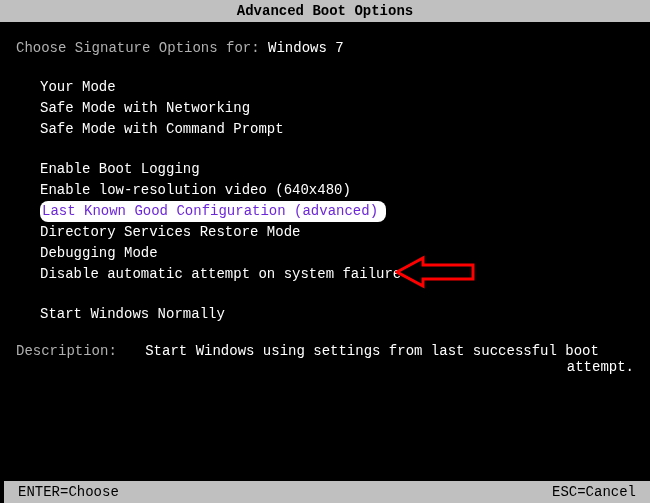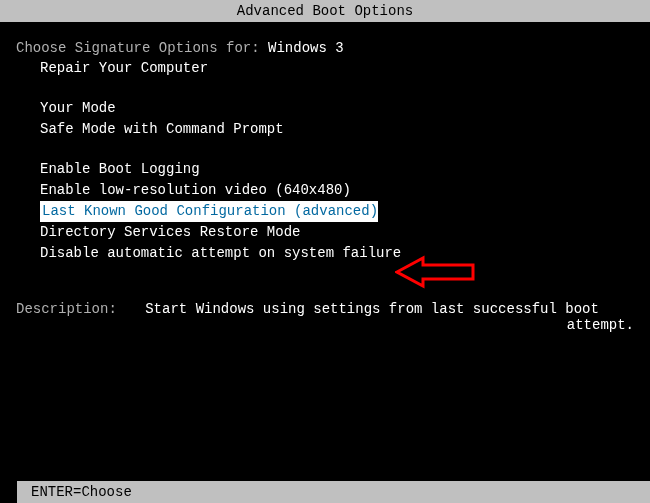--- a/index.html
+++ b/index.html
@@ -11,21 +11,21 @@
       font-size: 14px;
       color: #b0b0b0;
       overflow: hidden;
       position: relative;
     }
     .title-bar {
       background: #c0c0c0;
       color: #000000;
       text-align: center;
       padding: 3px 0;
-      font-weight: normal;
+      font-weight: bold;
       height: 22px;
       line-height: 16px;
     }
     .content {
       padding: 18px 16px 0 16px;
     }
     .prompt-line {
       margin-bottom: 2px;
     }
     .prompt-white {
@@ -42,23 +42,24 @@
       padding: 1px 4px 1px 0;
       white-space: nowrap;
       display: inline-block;
     }
     .menu-row {
       line-height: 19px;
       position: relative;
     }
     .menu-item.selected {
       background: #ffffff;
-      color: #0369a1;
+      color: #6d28d9;
       padding-left: 2px;
-      padding-right: 0;
+      padding-right: 8px;
+      border-radius: 8px;
     }
     .gap {
       height: 19px;
     }
     .description-block {
       padding: 18px 16px 0 16px;
     }
     .desc-label {
       color: #b0b0b0;
     }
@@ -67,21 +68,21 @@
       margin-left: 20px;
     }
     .desc-line2 {
       padding-left: 108px;
       color: #ffffff;
       text-align: right;
     }
     .footer-bar {
       position: absolute;
       bottom: 0;
-      left: 17px;
+      left: 4px;
       right: 0;
       background: #c0c0c0;
       color: #000000;
       height: 22px;
       line-height: 20px;
       padding: 1px 14px;
       display: flex;
       justify-content: space-between;
     }
     .arrow-overlay {
@@ -93,44 +94,47 @@
   </style>
 </head>
 <body>
 
 <div class="title-bar">
   <span>Advanced Boot Options</span>
 </div>
 
 <div class="content">
   <div class="prompt-line">
-    <span>Choose Signature Options for: </span><span class="prompt-white">Windows 3</span>
+    <span>Choose Signature Options for: </span><span class="prompt-white">Windows 7</span>
   </div>
 
   <div class="menu" id="menu-container">
-      <div class="menu-row"><span class="menu-item">Repair Your Computer</span></div>
       <div class="gap"></div>
       <div class="menu-row"><span class="menu-item">Your Mode</span></div>
+      <div class="menu-row"><span class="menu-item">Safe Mode with Networking</span></div>
       <div class="menu-row"><span class="menu-item">Safe Mode with Command Prompt</span></div>
       <div class="gap"></div>
       <div class="menu-row"><span class="menu-item">Enable Boot Logging</span></div>
       <div class="menu-row"><span class="menu-item">Enable low-resolution video (640x480)</span></div>
       <div class="menu-row"><span class="menu-item selected">Last Known Good Configuration (advanced)</span></div>
       <div class="menu-row"><span class="menu-item">Directory Services Restore Mode</span></div>
+      <div class="menu-row"><span class="menu-item">Debugging Mode</span></div>
       <div class="menu-row"><span class="menu-item">Disable automatic attempt on system failure</span></div>
       <div class="gap"></div>
+      <div class="menu-row"><span class="menu-item">Start Windows Normally</span></div>
     </div>
 </div>
 
 <div class="description-block">
   <div>
     <span class="desc-label">Description: </span><span class="desc-text">Start Windows using settings from last successful boot</span>
   </div>
   <div class="desc-line2">attempt.</div>
 </div>
 
 <div class="footer-bar">
   <span>ENTER=Choose</span>
+  <span>ESC=Cancel</span>
 </div>
 
 <svg class="arrow-overlay" width="85" height="34">
   <polygon points="2,17 28,3 28,10 78,10 78,24 28,24 28,31" fill="none" stroke="#ff0000" stroke-width="3"></polygon>
 </svg>
 
 </body></html>

